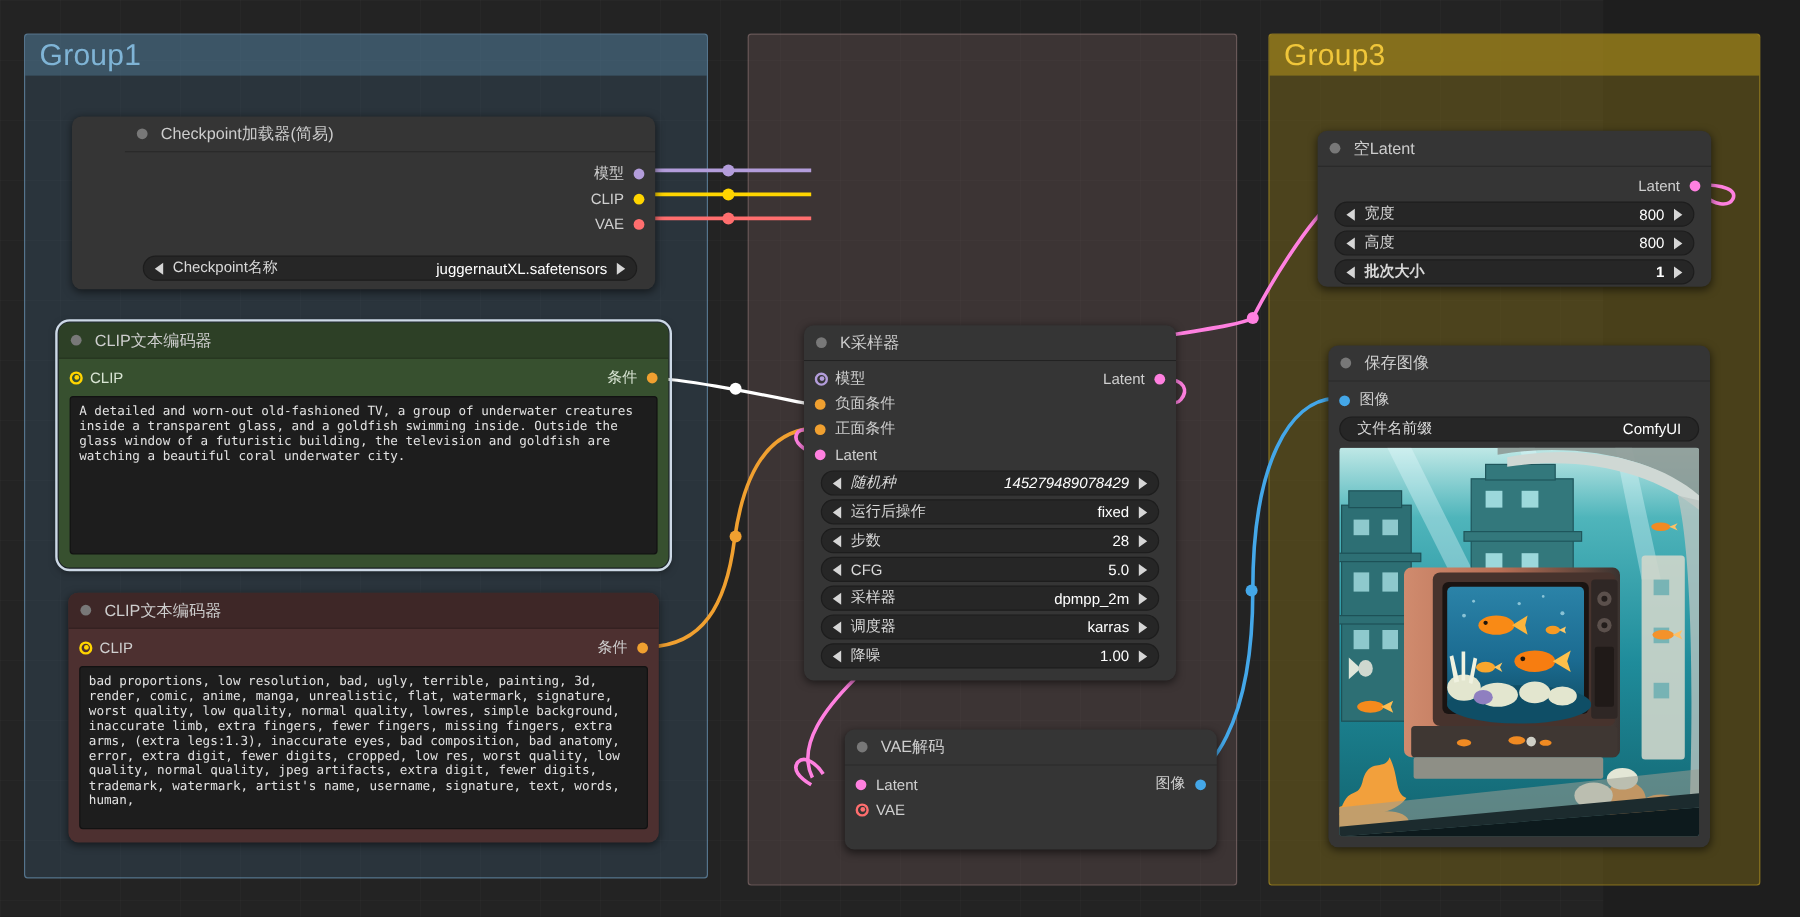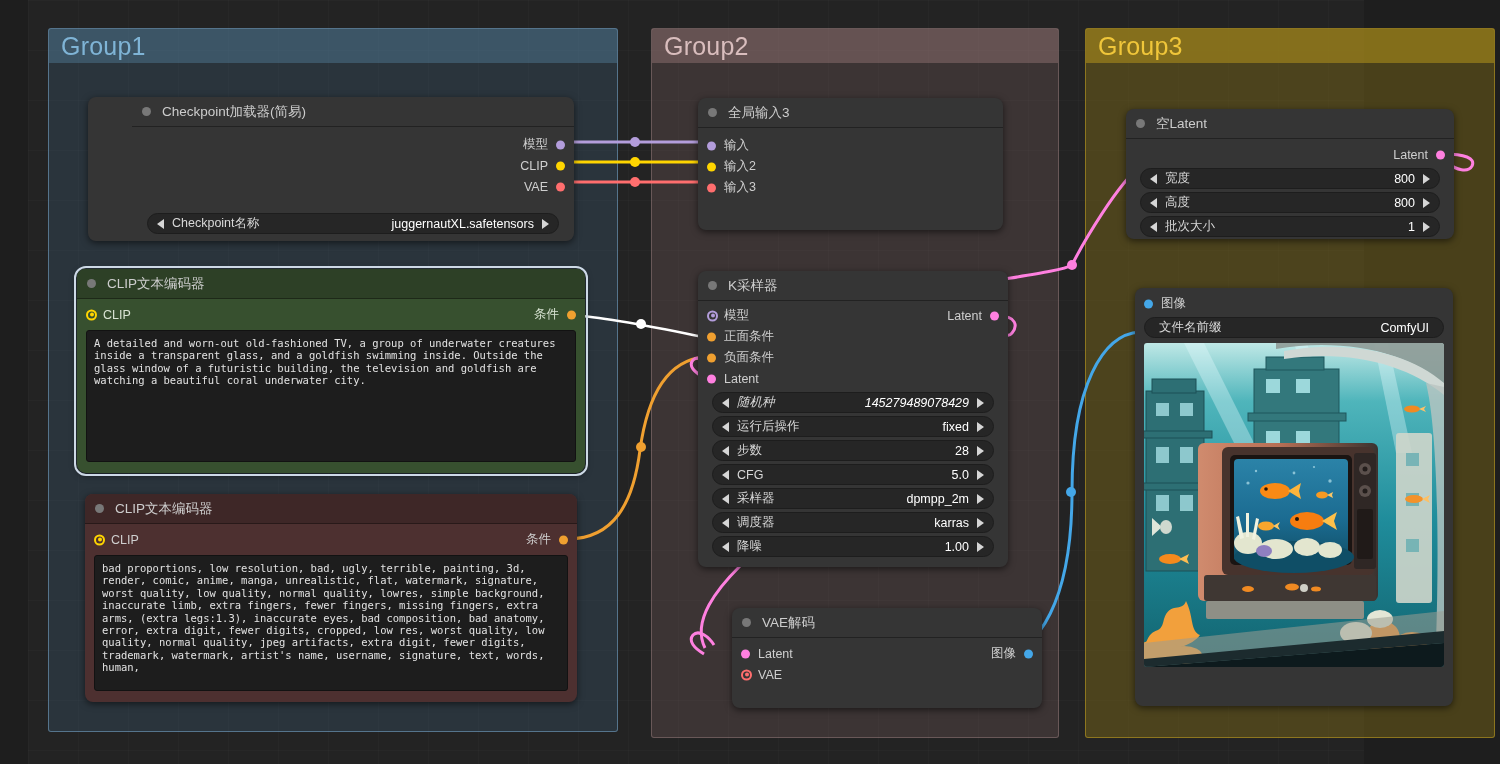--- a/index.html
+++ b/index.html
@@ -10,21 +10,20 @@
     overflow: hidden;
   }
   #canvas {
     position: relative;
     width: 1336px; height: 764px;
     background-color: #232323;
     background-image:
       linear-gradient(to right, rgba(255,255,255,0.018) 1px, transparent 1px),
       linear-gradient(to bottom, rgba(255,255,255,0.018) 1px, transparent 1px);
     background-size: 50px 50px;
-    margin-left: 28px;
   }
 
   
   .group { position: absolute; border-radius: 3px; }
   .group-title {
     position: absolute; top: 0; left: 0; right: 0; height: 34px;
     font-size: 25px; line-height: 34px; padding-left: 12px;
     font-weight: 400; letter-spacing: .2px;
     white-space: nowrap; overflow: hidden;
   }
@@ -126,21 +125,20 @@
 </head>
 <body>
 
 <div id="canvas">
 
   <div class="group" id="group1">
     <div class="group-title">Group1</div>
     <div class="group-body"></div>
   </div>
   <div class="group" id="group2">
-    <div class="group-title">Group2</div>
     <div class="group-body"></div>
   </div>
   <div class="group" id="group3">
     <div class="group-title">Group3</div>
     <div class="group-body"></div>
   </div>
 
   <svg id="wires">
 
     <path d="M538,142 C575,142 635,142 676,142" stroke="#b39ddb" stroke-width="3" fill="none"></path>
@@ -230,62 +228,42 @@
             <i></i>
           </span>
         <span class="in-label">CLIP</span>
         <span class="out-label">条件</span>
         <span class="port-dot out-dot" style="background:#f0a030"></span>
       </div>
       <div class="ta" style="height:136px">bad proportions, low resolution, bad, ugly, terrible, painting, 3d, render, comic, anime, manga, unrealistic, flat, watermark, signature, worst quality, low quality, normal quality, lowres, simple background, inaccurate limb, extra fingers, fewer fingers, missing fingers, extra arms, (extra legs:1.3), inaccurate eyes, bad composition, bad anatomy, error, extra digit, fewer digits, cropped, low res, worst quality, low quality, normal quality, jpeg artifacts, extra digit, fewer digits, trademark, watermark, artist's name, username, signature, text, words, human,</div>
     </div>
   </div>
 
-  <div class="node" id="n-global" style="left:670px; top:98px; width:305px; height:132px;">
-    <div class="node-header">
-      <span class="collapse-dot"></span>
-      <span>全局输入3</span>
-    </div>
-    <div class="node-body">
-      <div class="port-row">
-        <span class="port-dot in-dot" style="background:#b39ddb"></span>
-        <span class="in-label">输入</span>
-      </div>
-      <div class="port-row">
-        <span class="port-dot in-dot" style="background:#ffd500"></span>
-        <span class="in-label">输入2</span>
-      </div>
-      <div class="port-row">
-        <span class="port-dot in-dot" style="background:#ff6e6e"></span>
-        <span class="in-label">输入3</span>
-      </div>
-    </div>
-  </div>
 
   <div class="node" id="n-ksampler" style="left:670px; top:271px; width:310px; height:296px;">
     <div class="node-header">
       <span class="collapse-dot"></span>
       <span>K采样器</span>
     </div>
     <div class="node-body" style="padding-top:4px">
       <div class="port-row">
         <span class="port-dot ring in-dot" style="color:#b39ddb">
             <i></i>
           </span>
         <span class="in-label">模型</span>
         <span class="out-label">Latent</span>
         <span class="port-dot out-dot" style="background:#ff80e0"></span>
       </div>
       <div class="port-row">
         <span class="port-dot in-dot" style="background:#f0a030"></span>
+        <span class="in-label">负面条件</span>
+      </div>
+      <div class="port-row">
+        <span class="port-dot in-dot" style="background:#f0a030"></span>
         <span class="in-label">正面条件</span>
-      </div>
-      <div class="port-row">
-        <span class="port-dot in-dot" style="background:#f0a030"></span>
-        <span class="in-label">负面条件</span>
       </div>
       <div class="port-row">
         <span class="port-dot in-dot" style="background:#ff80e0"></span>
         <span class="in-label">Latent</span>
       </div>
 
       <div class="widget" style="margin:3px 14px;font-style:italic;">
         <span class="arrow-l"></span>
         <span class="wlabel">随机种</span>
         <span class="wvalue">145279489078429</span>
@@ -366,30 +344,34 @@
         <span class="wlabel">宽度</span>
         <span class="wvalue">800</span>
         <span class="arrow-r"></span>
       </div>
       <div class="widget" style="margin:3px 14px;">
         <span class="arrow-l"></span>
         <span class="wlabel">高度</span>
         <span class="wvalue">800</span>
         <span class="arrow-r"></span>
       </div>
-      <div class="widget" style="margin:3px 14px;">
+      <div class="widget" style="margin:3px 14px;font-weight:bold;">
         <span class="arrow-l"></span>
         <span class="wlabel">批次大小</span>
         <span class="wvalue">1</span>
         <span class="arrow-r"></span>
       </div>
     </div>
   </div>
 
   <div class="node" id="n-save" style="left:1107px; top:288px; width:318px; height:418px;">
+    <div class="node-header">
+      <span class="collapse-dot"></span>
+      <span>保存图像</span>
+    </div>
     <div class="node-body" style="padding-top:5px">
       <div class="port-row">
         <span class="port-dot in-dot" style="background:#44a7e8"></span>
         <span class="in-label">图像</span>
       </div>
       <div class="widget plain" style="margin:3px 9px;">
         <span class="wlabel">文件名前缀</span>
         <span class="wvalue">ComfyUI</span>
       </div>
       <div class="preview">

